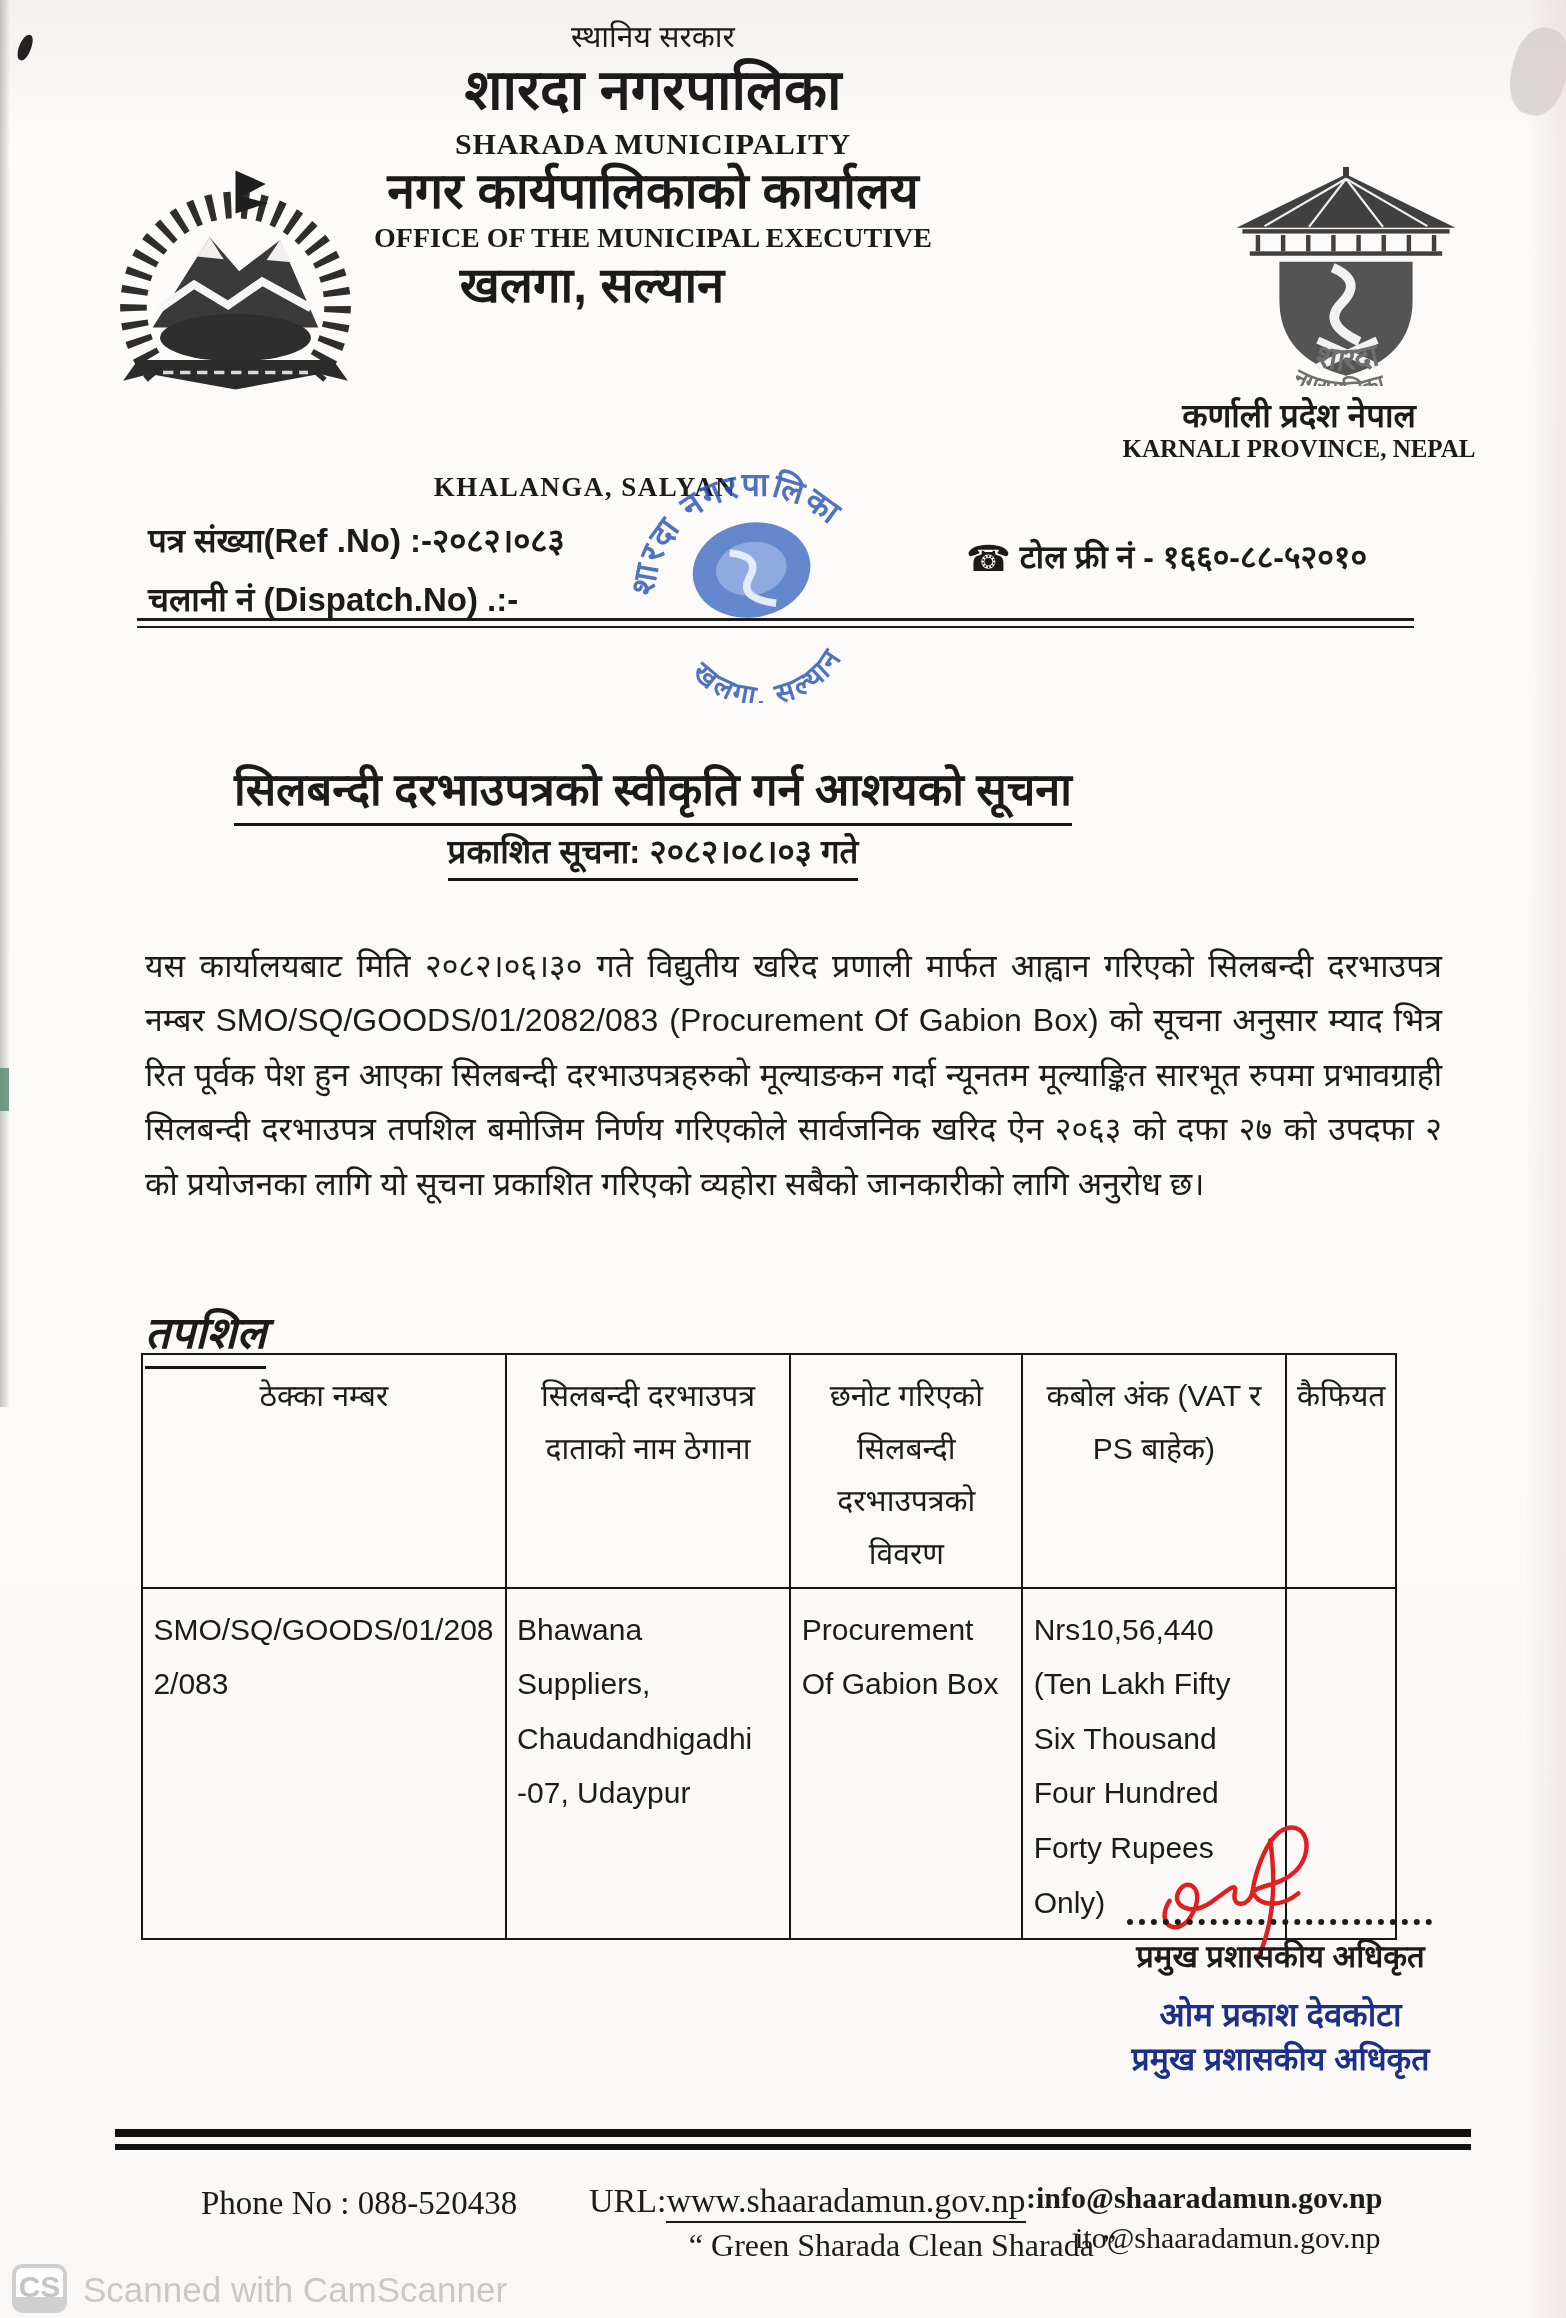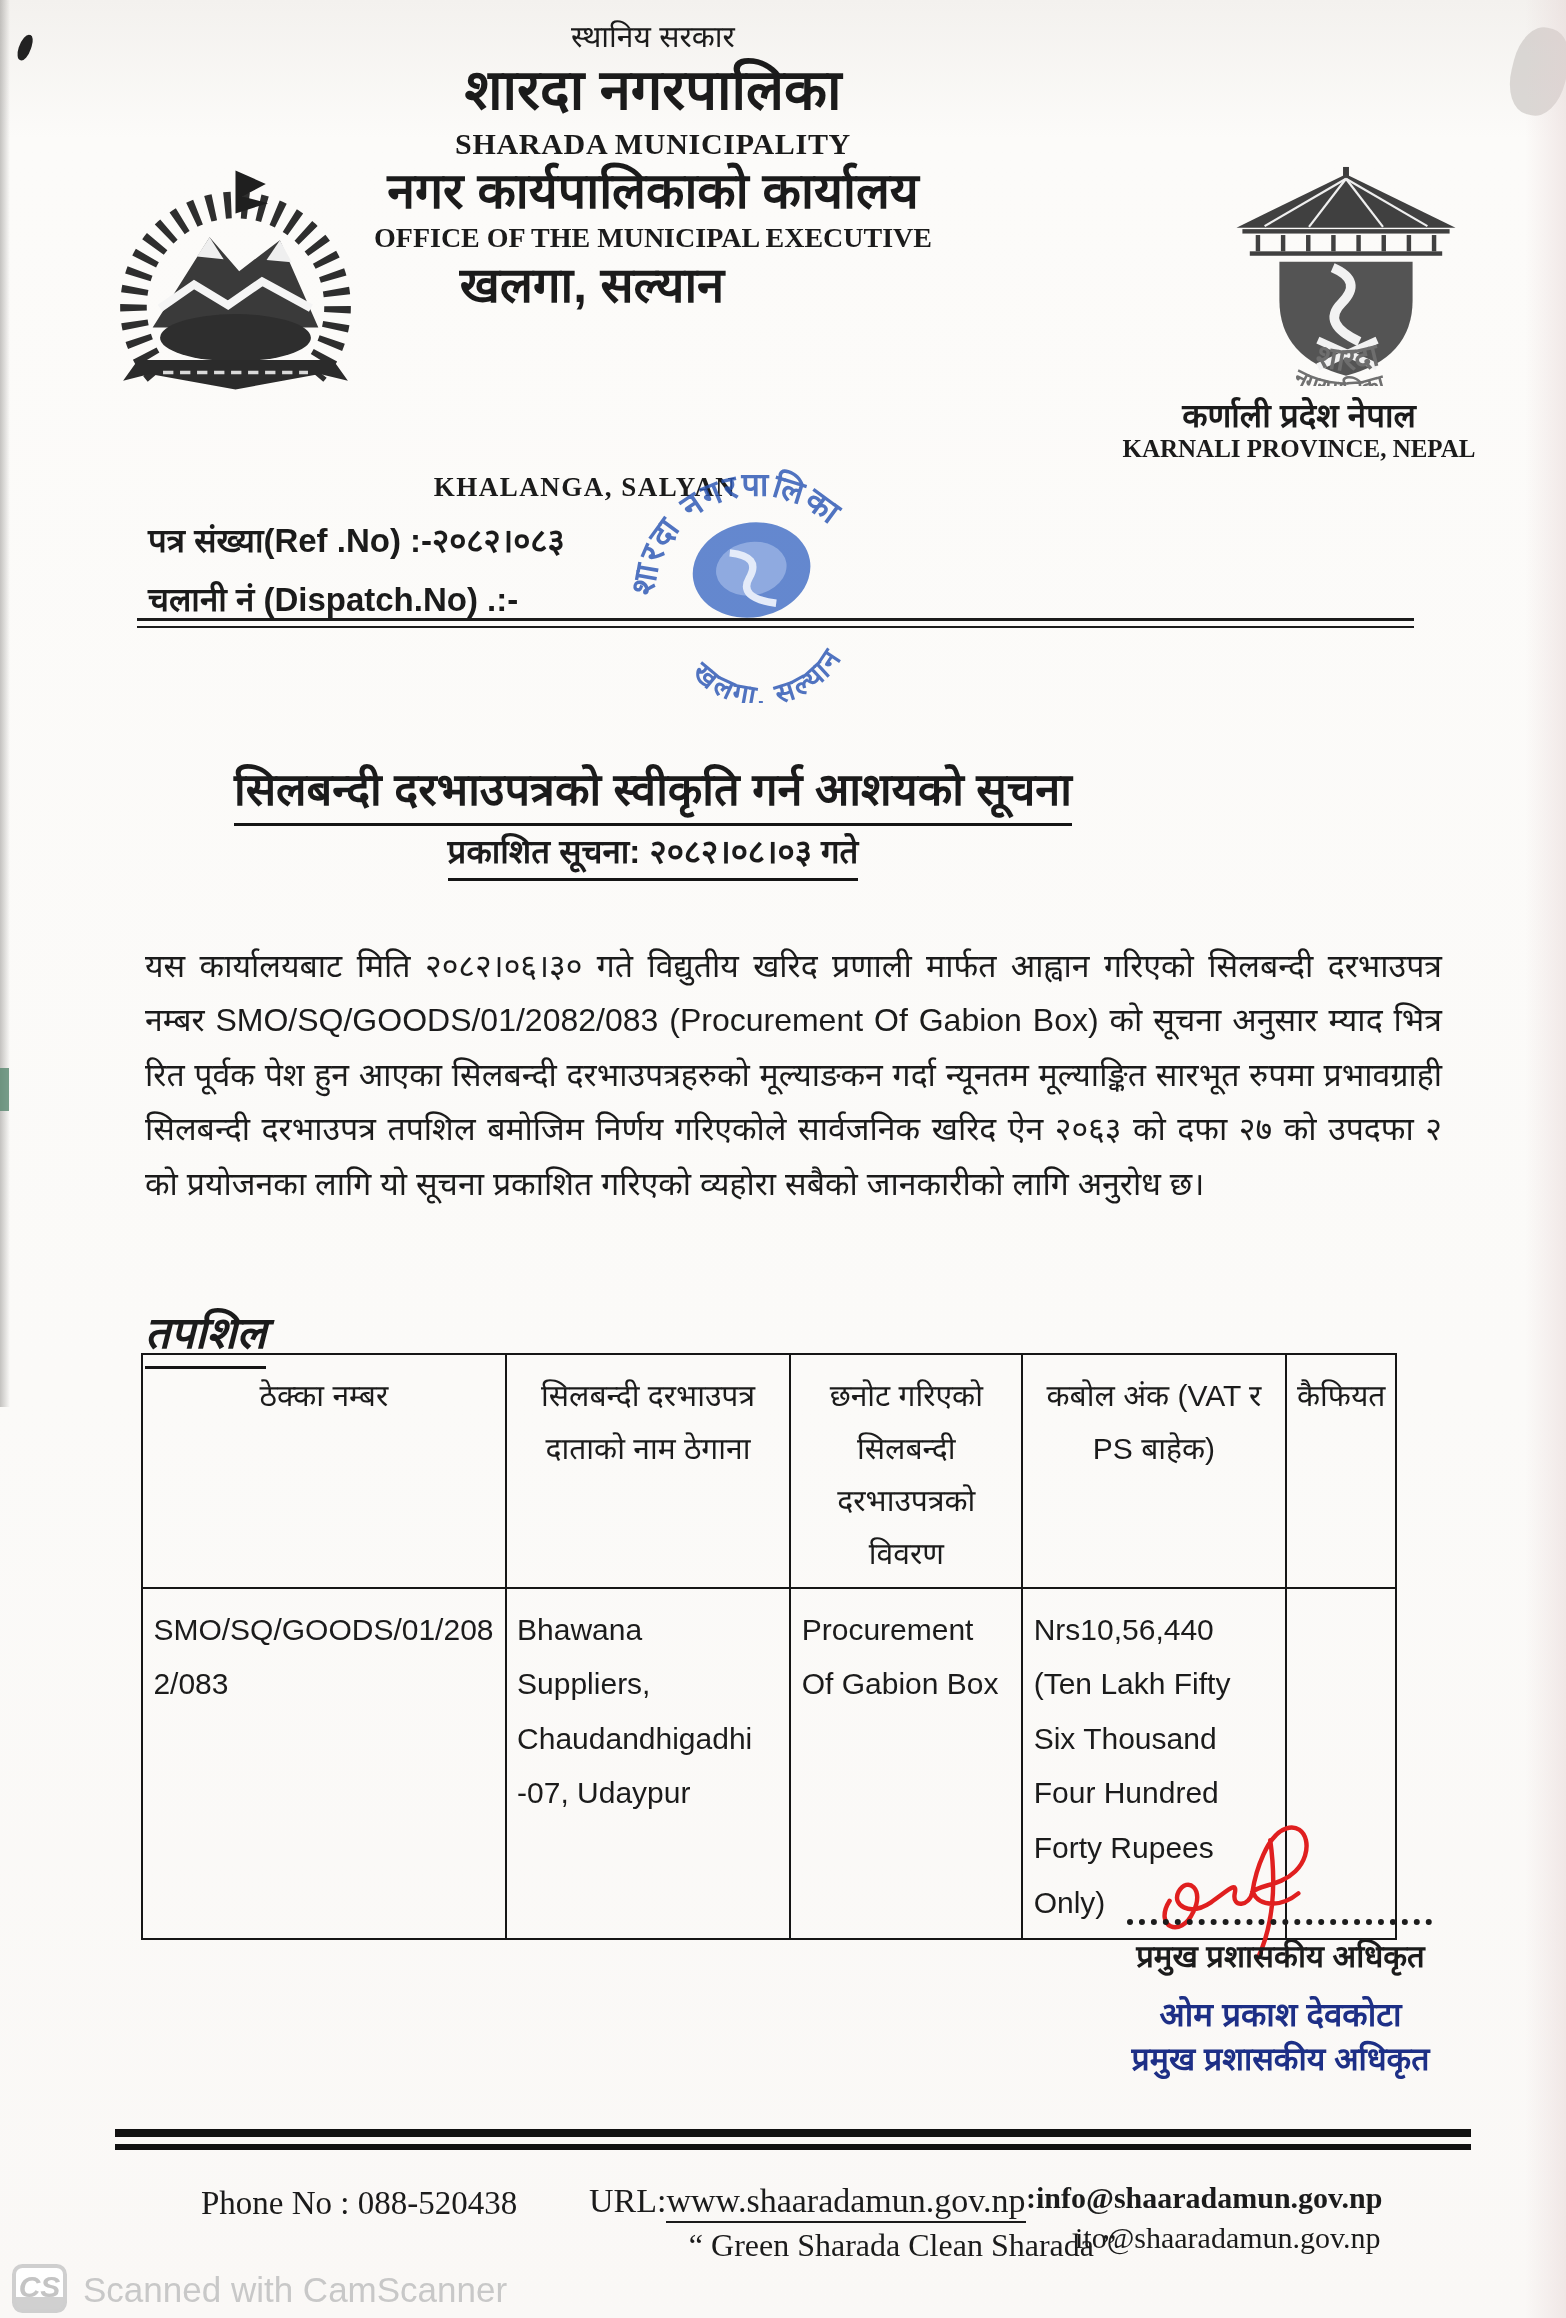--- a/index.html
+++ b/index.html
@@ -15,21 +15,21 @@
   .rule-double{border-top:3px solid #1c1c1c;border-bottom:2.2px solid #1c1c1c;height:5.2px;}
   .rule-footer{border-top:8.1px solid #111;border-bottom:6px solid #111;height:6.7px;}
   table.main{border-collapse:collapse;table-layout:fixed;width:1256px;}
   table.main th,table.main td{border:2.2px solid #161616;vertical-align:top;padding:7.4px 10.4px;}
   table.main th{font-size:30px;font-weight:normal;text-align:center;line-height:1.75;padding-top:15px;}
   table.main td{font-size:30px;line-height:1.82;padding-top:13.3px;}
   .dotted{border-bottom:6px dotted #1c1c1c;}
   .smudge{background:#c9c5c1;border-radius:45%;opacity:.65;}
   .cs-badge{width:55px;height:49px;border:4.4px solid #cfcfcf;border-radius:10.4px;box-sizing:border-box;
             color:#c4c4c4;font-weight:bold;font-size:30px;text-align:center;line-height:38px;
-            background:linear-gradient(180deg,#ffffff 70%,#d0d0d0 70%);font-style:italic;}
+            background:linear-gradient(180deg,#ffffff 70%,#d0d0d0 70%);}
 </style>
 </head>
 <body>
 
 <div id="page">
 
   <div class="abs" style="left:19px;top:34px;width:12px;height:27px;background:#222;border-radius:60% 40% 55% 45%;transform:rotate(18deg);"></div>
   <div class="abs smudge" style="left:1512px;top:27px;width:55px;height:89px;transform:rotate(14deg);"></div>
   <div class="abs" style="left:0;top:0;width:10.4px;height:1407px;background:linear-gradient(90deg,rgba(150,148,145,.55),rgba(150,148,145,0));"></div>
   <div class="abs" style="right:0;top:0;width:41px;height:2319px;background:linear-gradient(270deg,rgba(228,210,210,.45),rgba(228,210,210,0));"></div>
@@ -92,20 +92,24 @@
     <text font-size="15" fill="#8a8a8a">
       <textPath href="#ra3" startOffset="14%">'Green Sharada . Clean Sharada'</textPath>
     </text>
   </svg>
 
   <div class="abs dev b" style="left:1103px;top:392px;width:392px;text-align:center;font-size:33px;">कर्णाली प्रदेश नेपाल</div>
   <div class="abs ser b" style="left:1103px;top:435px;width:392px;text-align:center;font-size:25px;">KARNALI PROVINCE, NEPAL</div>
 
   <div class="abs ser b dev" style="left:148px;top:517px;font-size:33px;">पत्र संख्या(Ref .No) :-२०८२।०८३</div>
   <div class="abs ser b dev" style="left:148px;top:576px;font-size:33px;">चलानी नं (Dispatch.No) .:-</div>
+  <div class="abs" style="left:966px;top:534px;font-size:32px;">
+    <span style="font-size:36px;vertical-align:-3px;">☎</span>
+    <span class="dev b">टोल फ्री नं - १६६०-८८-५२०१०</span>
+  </div>
 
   <svg class="abs" style="left:613px;top:459px;opacity:.82;" width="281" height="244" viewBox="0 0 380 330">
     <g transform="rotate(-10 190 165)">
       <ellipse cx="190" cy="150" rx="80" ry="64" fill="#2f5fc0" opacity=".9"></ellipse>
       <ellipse cx="190" cy="148" rx="48" ry="36" fill="#7d9ede" opacity=".9"></ellipse>
       <path d="M165,122 q42,12 20,38 q-20,24 30,40" fill="none" stroke="#dfe8fa" stroke-width="10"></path>
       <defs>
         <path id="stTop" d="M52,188 A 138 138 0 0 1 328,188"></path>
         <path id="stBot" d="M66,208 A 126 126 0 0 0 318,208"></path>
       </defs>

